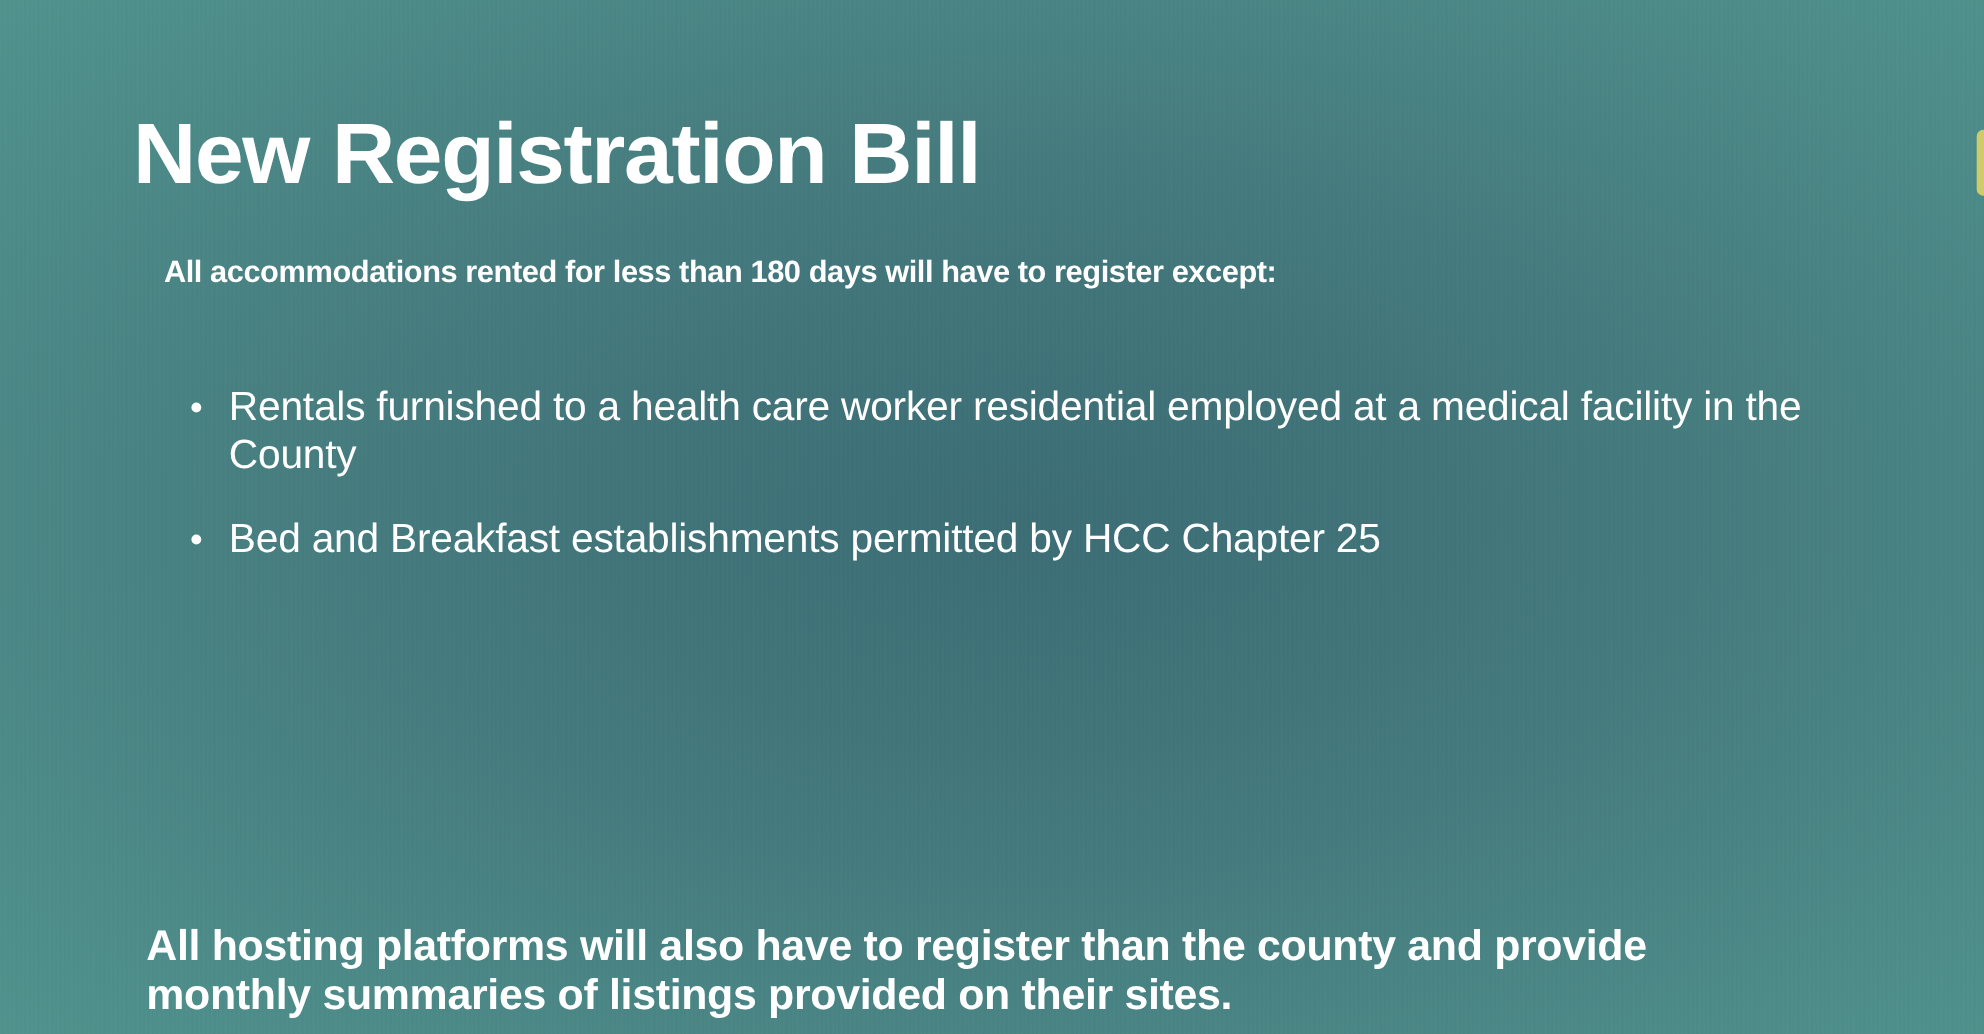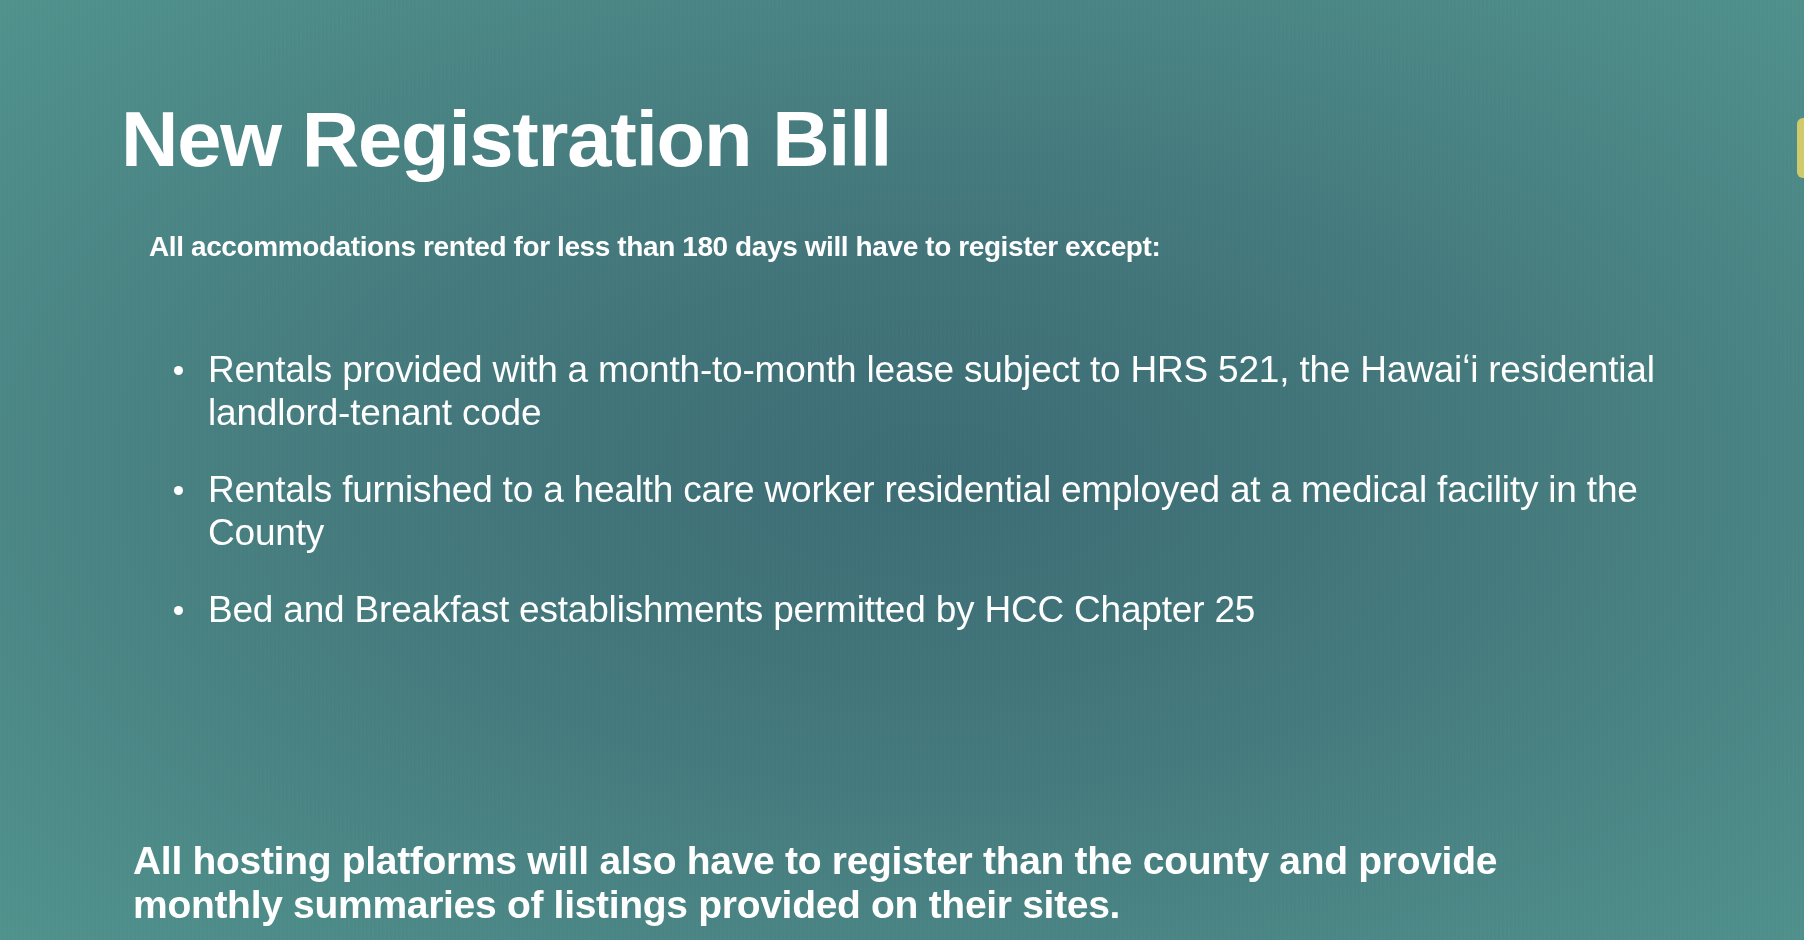--- a/index.html
+++ b/index.html
@@ -149,24 +149,20 @@
 <div id="slide">
   <div class="content">
 
     <h1 class="slide-title">New Registration Bill</h1>
 
     <p class="lead">All accommodations rented for less than 180 days will have to register except:</p>
 
     <ul class="bullets">
       <li class="bullet-item">
         <span class="bullet-marker"></span>
-        <span class="bullet-text">Rentals provided with a month-to-month lease subject to HRS 521, the Hawaiʻi residential landlord-tenant code</span>
-      </li>
-      <li class="bullet-item">
-        <span class="bullet-marker"></span>
         <span class="bullet-text">Rentals furnished to a health care worker residential employed at a medical facility in the County</span>
       </li>
       <li class="bullet-item">
         <span class="bullet-marker"></span>
         <span class="bullet-text">Bed and Breakfast establishments permitted by HCC Chapter 25</span>
       </li>
     </ul>
 
     <p class="closing">All hosting platforms will also have to register than the county and provide monthly summaries of listings provided on their sites.</p>
 

